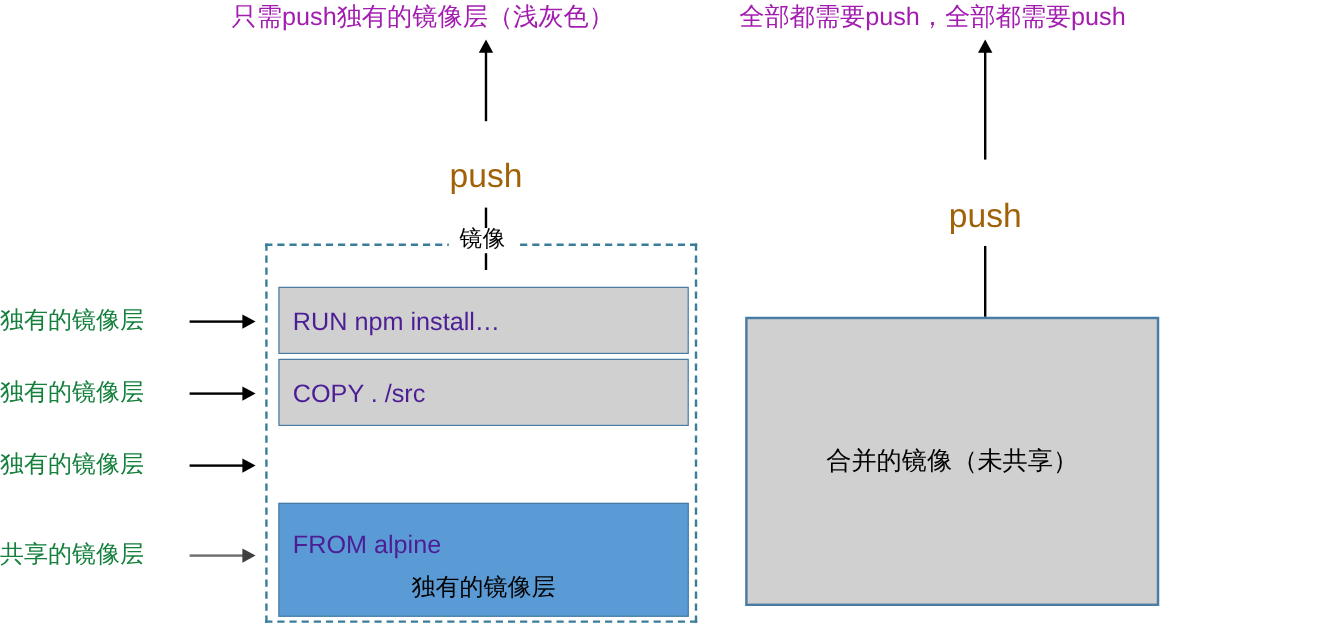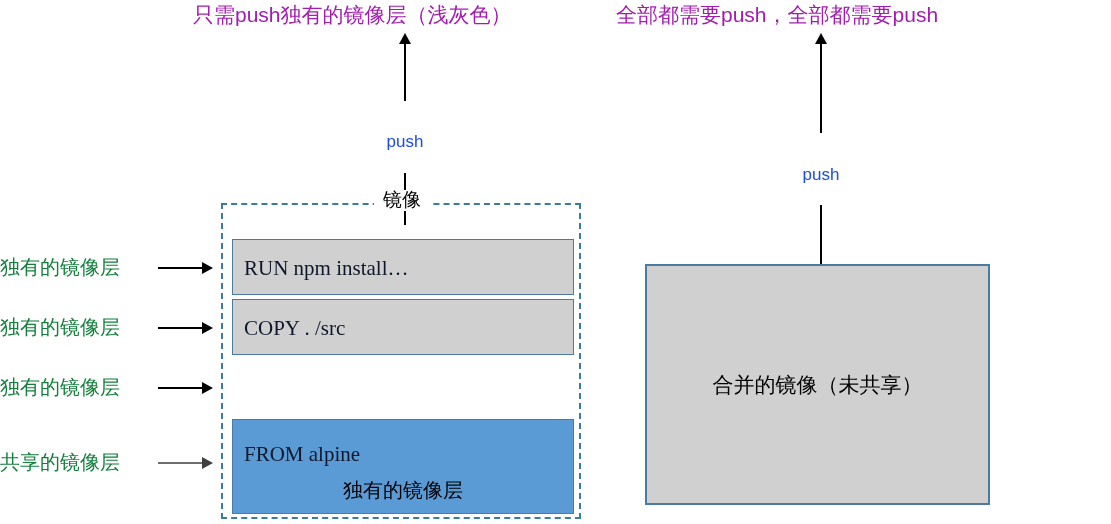--- a/index.html
+++ b/index.html
@@ -42,23 +42,23 @@
     position: absolute;
     width: 0; height: 0;
     border-left: 6px solid transparent;
     border-right: 6px solid transparent;
     border-bottom: 11px solid #000;
   }
   .push-label {
     position: absolute;
     width: 120px;
     text-align: center;
-    font-size: 17px;
-    line-height: 1;
-    color: #1d4ed8;
+    font-size: 28px;
+    line-height: 1;
+    color: #a16207;
   }
 
   
   #push-left { left: 345px; top: 33px; height: 160px; }
   #push-left .push-head { left: 54px; top: 0px; }
   #push-left .seg-top  { top: 10px; height: 58px; }
   #push-left .push-label { top: 100px; }
   #push-left .seg-bot  { top: 140px; height: 52px; }
 
   
@@ -93,24 +93,24 @@
     border: 1px solid #4a7ca3;
     left: 232px;
     width: 342px;
   }
   .layer-unique { background: #d0d0d0; }
   .layer-base   { background: #5b9bd5; }
 
   .layer-cmd {
     position: absolute;
     left: 11px;
-    font-family: Liberation Serif, serif;
+    font-family: Liberation Sans, sans-serif;
     font-size: 21px;
     line-height: 1;
-    color: #0f172a;
+    color: #4c1d95;
     white-space: nowrap;
   }
   .layer-sub {
     position: absolute;
     left: 0; right: 0;
     text-align: center;
     font-size: 20px;
     line-height: 1;
     color: #000;
     white-space: nowrap;
@@ -165,21 +165,21 @@
   #callout-0-arr  { top: 267px; }
   #callout-1-text { top: 317px; }
   #callout-1-arr  { top: 327px; }
   #callout-2-text { top: 377px; }
   #callout-2-arr  { top: 387px; }
   #callout-3-text { top: 452px; }
   #callout-3-arr  { top: 462px; }
 
   
   #merged-box {
-    left: 645px;
+    left: 621px;
     top: 264px;
     width: 345px;
     height: 241px;
     background: #d0d0d0;
     border: 2px solid #4a7ca3;
     box-sizing: border-box;
   }
   #merged-label {
     position: absolute;
     left: 0; right: 0;

